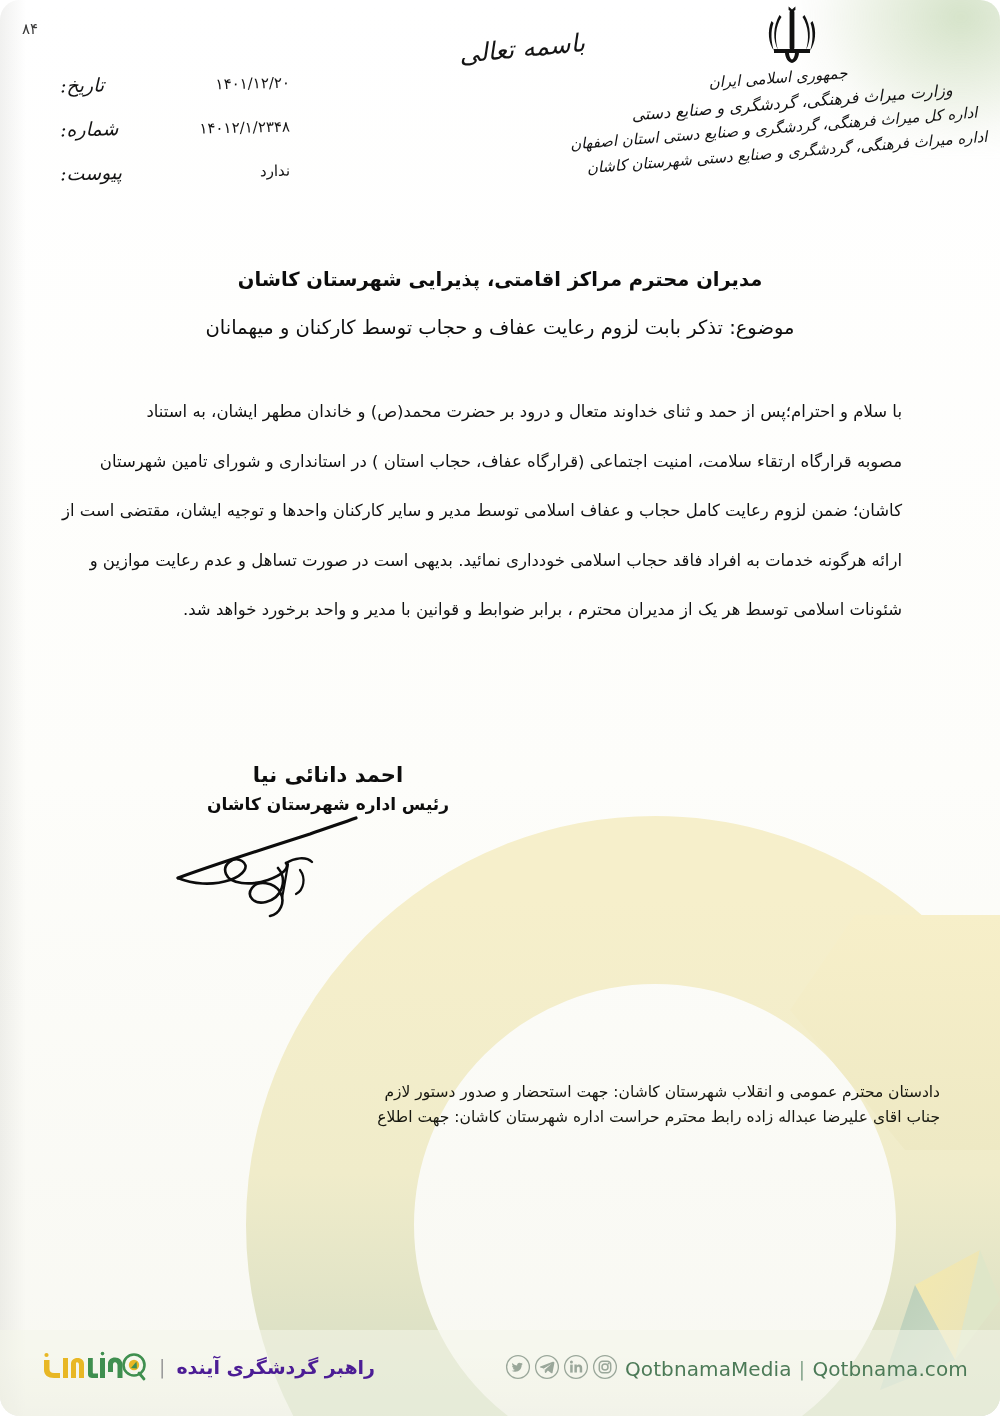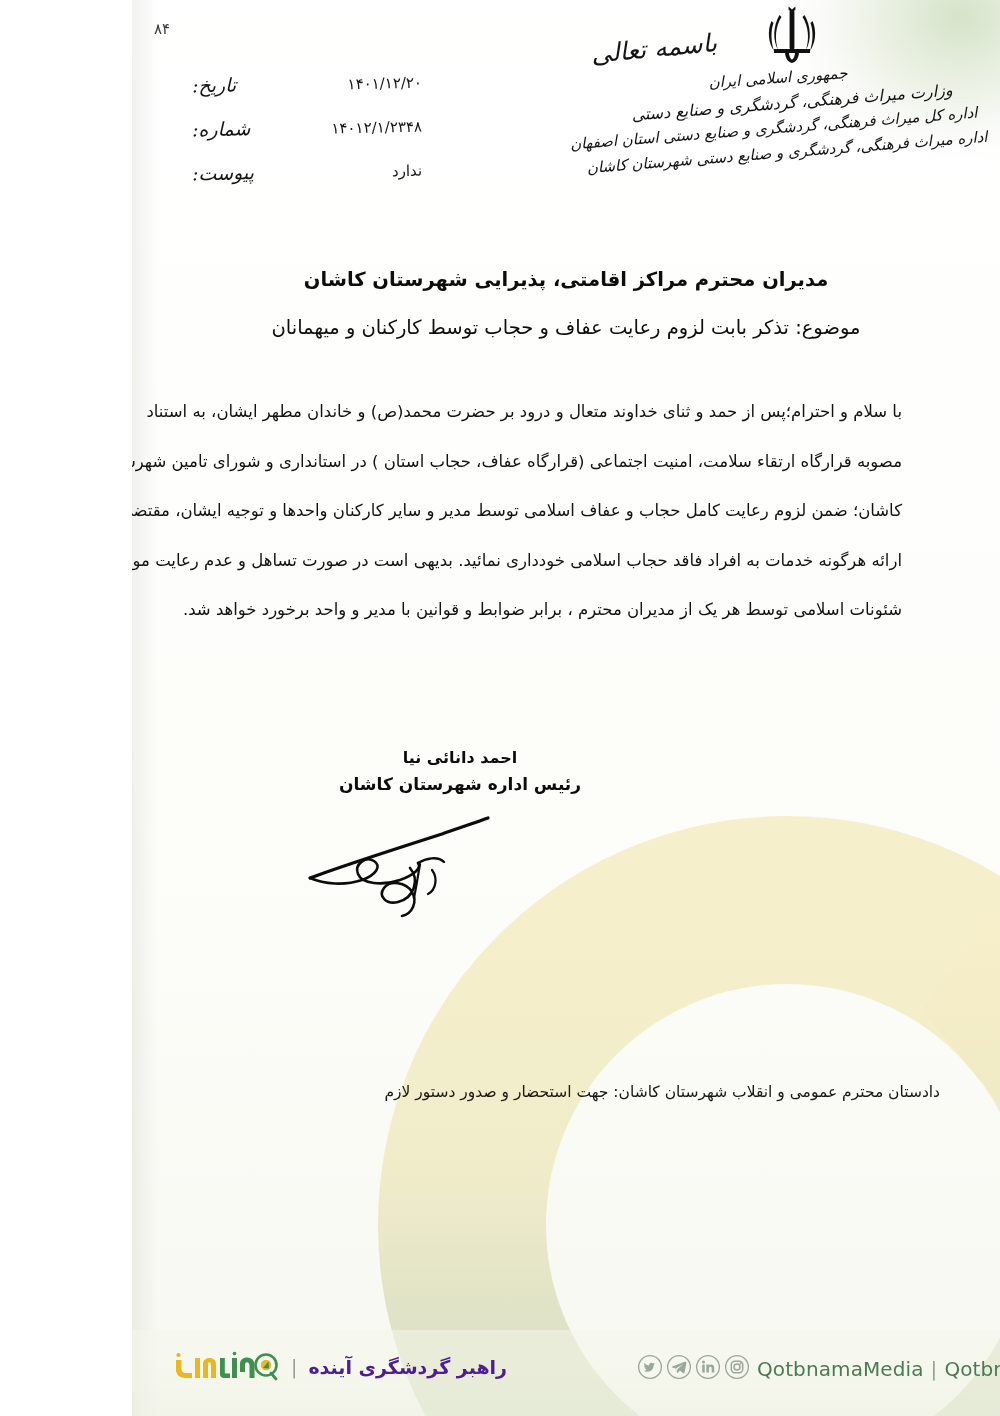--- a/index.html
+++ b/index.html
@@ -2,25 +2,26 @@
 <html lang="fa" dir="rtl"><head>
 <meta charset="utf-8">
 <style>
   html, body {
     margin: 0;
     padding: 0;
     background: #ffffff;
   }
   .page {
     position: relative;
-    width: 868px;
+    width: 1000px;
     height: 1416px;
     overflow: hidden;
     background: #fdfdfb;
     font-family: "DejaVu Sans", "Liberation Sans", sans-serif;
+    border-radius: 20px;
   }
 
   
   .paper-tint {
     position: absolute;
     inset: 0;
     background:
       linear-gradient(180deg, #ffffff 0%, #fdfdfa 55%, #f8f8f2 100%);
     z-index: 0;
   }
@@ -179,24 +180,25 @@
     top: 748px;
     right: 0; left: 0;
   }
   .sig-block {
     position: absolute;
     left: 178px;
     width: 300px;
     text-align: center;
   }
   .sig-name {
-    font-size: 16px;
+    font-size: 21px;
     font-weight: bold;
     color: #0d0d0d;
     margin-bottom: 7px;
+    margin-top: 15px;
   }
   .sig-title {
     font-size: 17px;
     font-weight: bold;
     color: #0d0d0d;
   }
   .sig-mark { position:absolute; left: 170px; top: 58px; }
 
   
   .cc {
@@ -371,20 +373,21 @@
           <path d="M108 62 C 118 74, 112 92, 96 96 C 84 99, 76 90, 82 82
                    C 88 74, 104 76, 110 86 C 116 96, 110 108, 100 110" stroke-width="2.6"></path>
           <path d="M118 58 C 116 70, 114 82, 112 92" stroke-width="2.2"></path>
           <path d="M130 64 C 136 72, 134 84, 126 88" stroke-width="2.2"></path>
         </g>
       </svg>
     </div>
 
     <div class="cc">
       <div class="cc-item">دادستان محترم عمومی و انقلاب شهرستان کاشان: جهت استحضار و صدور دستور لازم</div>
+      <div class="cc-item">جناب اقای علیرضا عبداله زاده رابط محترم حراست اداره شهرستان کاشان: جهت اطلاع</div>
     </div>
 
     <div class="footer">
 
       <div class="footer-left">
         <span class="brand-tagline">راهبر گردشگری آینده</span>
         <span class="brand-sep">|</span>
         <span class="brand-logo">
           <svg width="108" height="34" viewBox="0 0 108 34" xmlns="http://www.w3.org/2000/svg">
 

